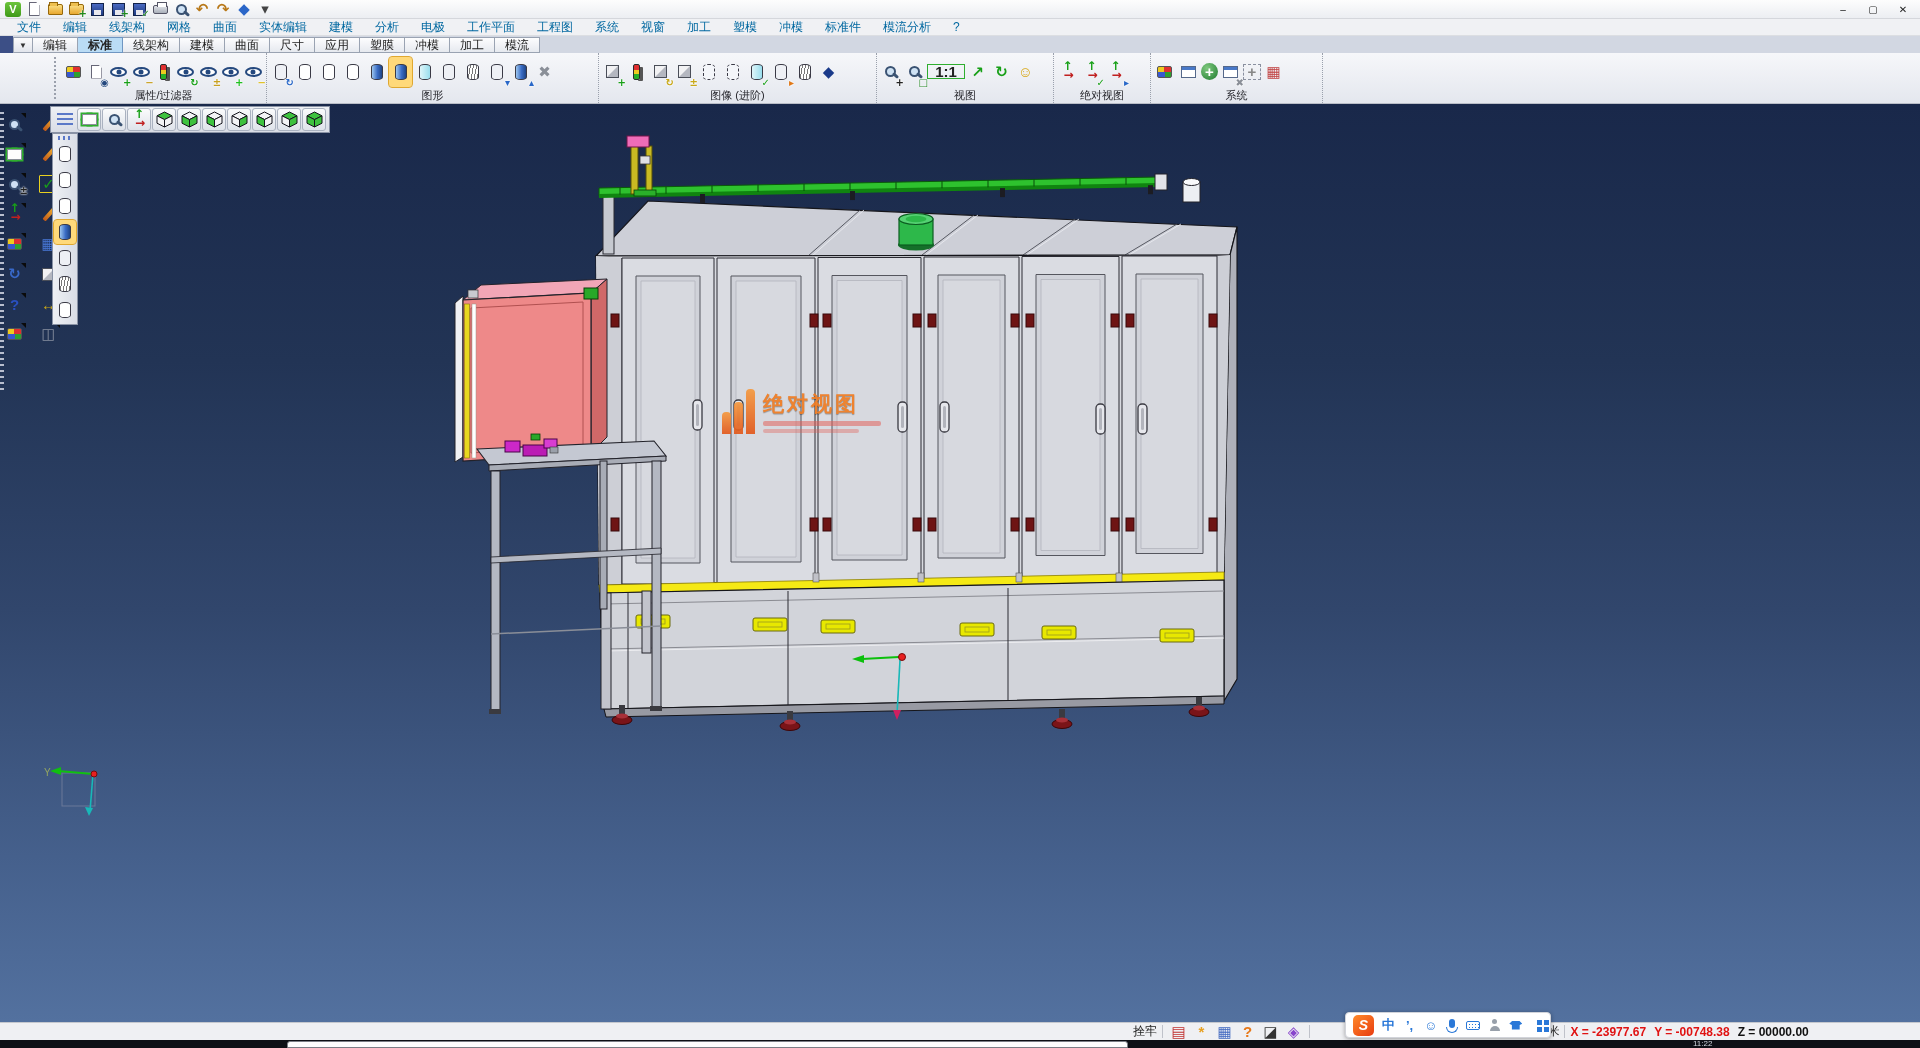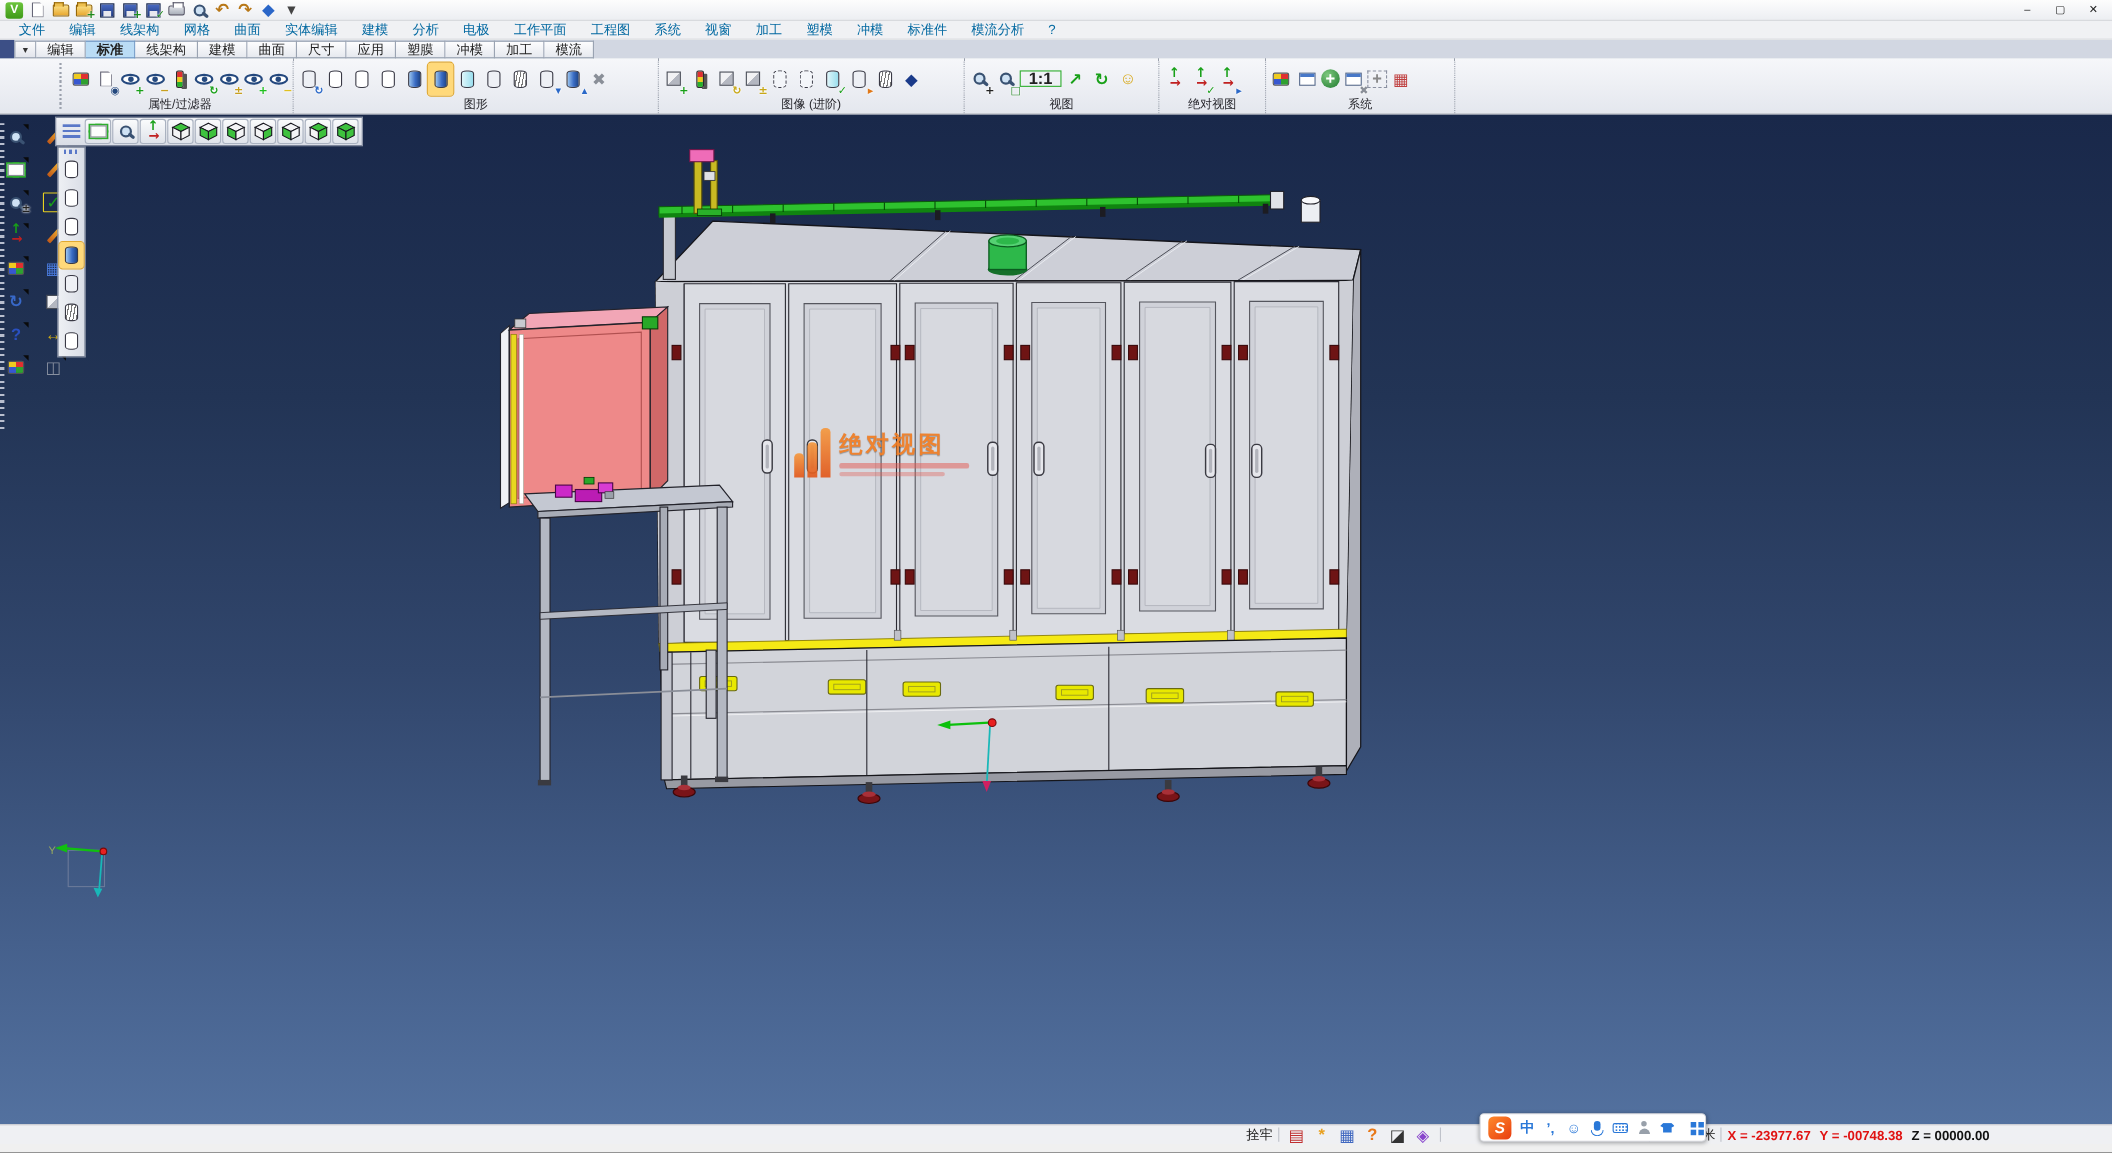--- a/index.html
+++ b/index.html
@@ -764,14 +764,18 @@
         <i class="perb"></i>
       </span>
     <span class="it">
         <i class="shirtb"></i>
       </span>
     <span class="it">
         <i class="g4b"></i>
       </span>
   </div>
 
+  <div id="bstrip">
+    <div class="pill"></div>
+    <div class="clock">11:22</div>
+  </div>
 
 </div>
 
 </body></html>

